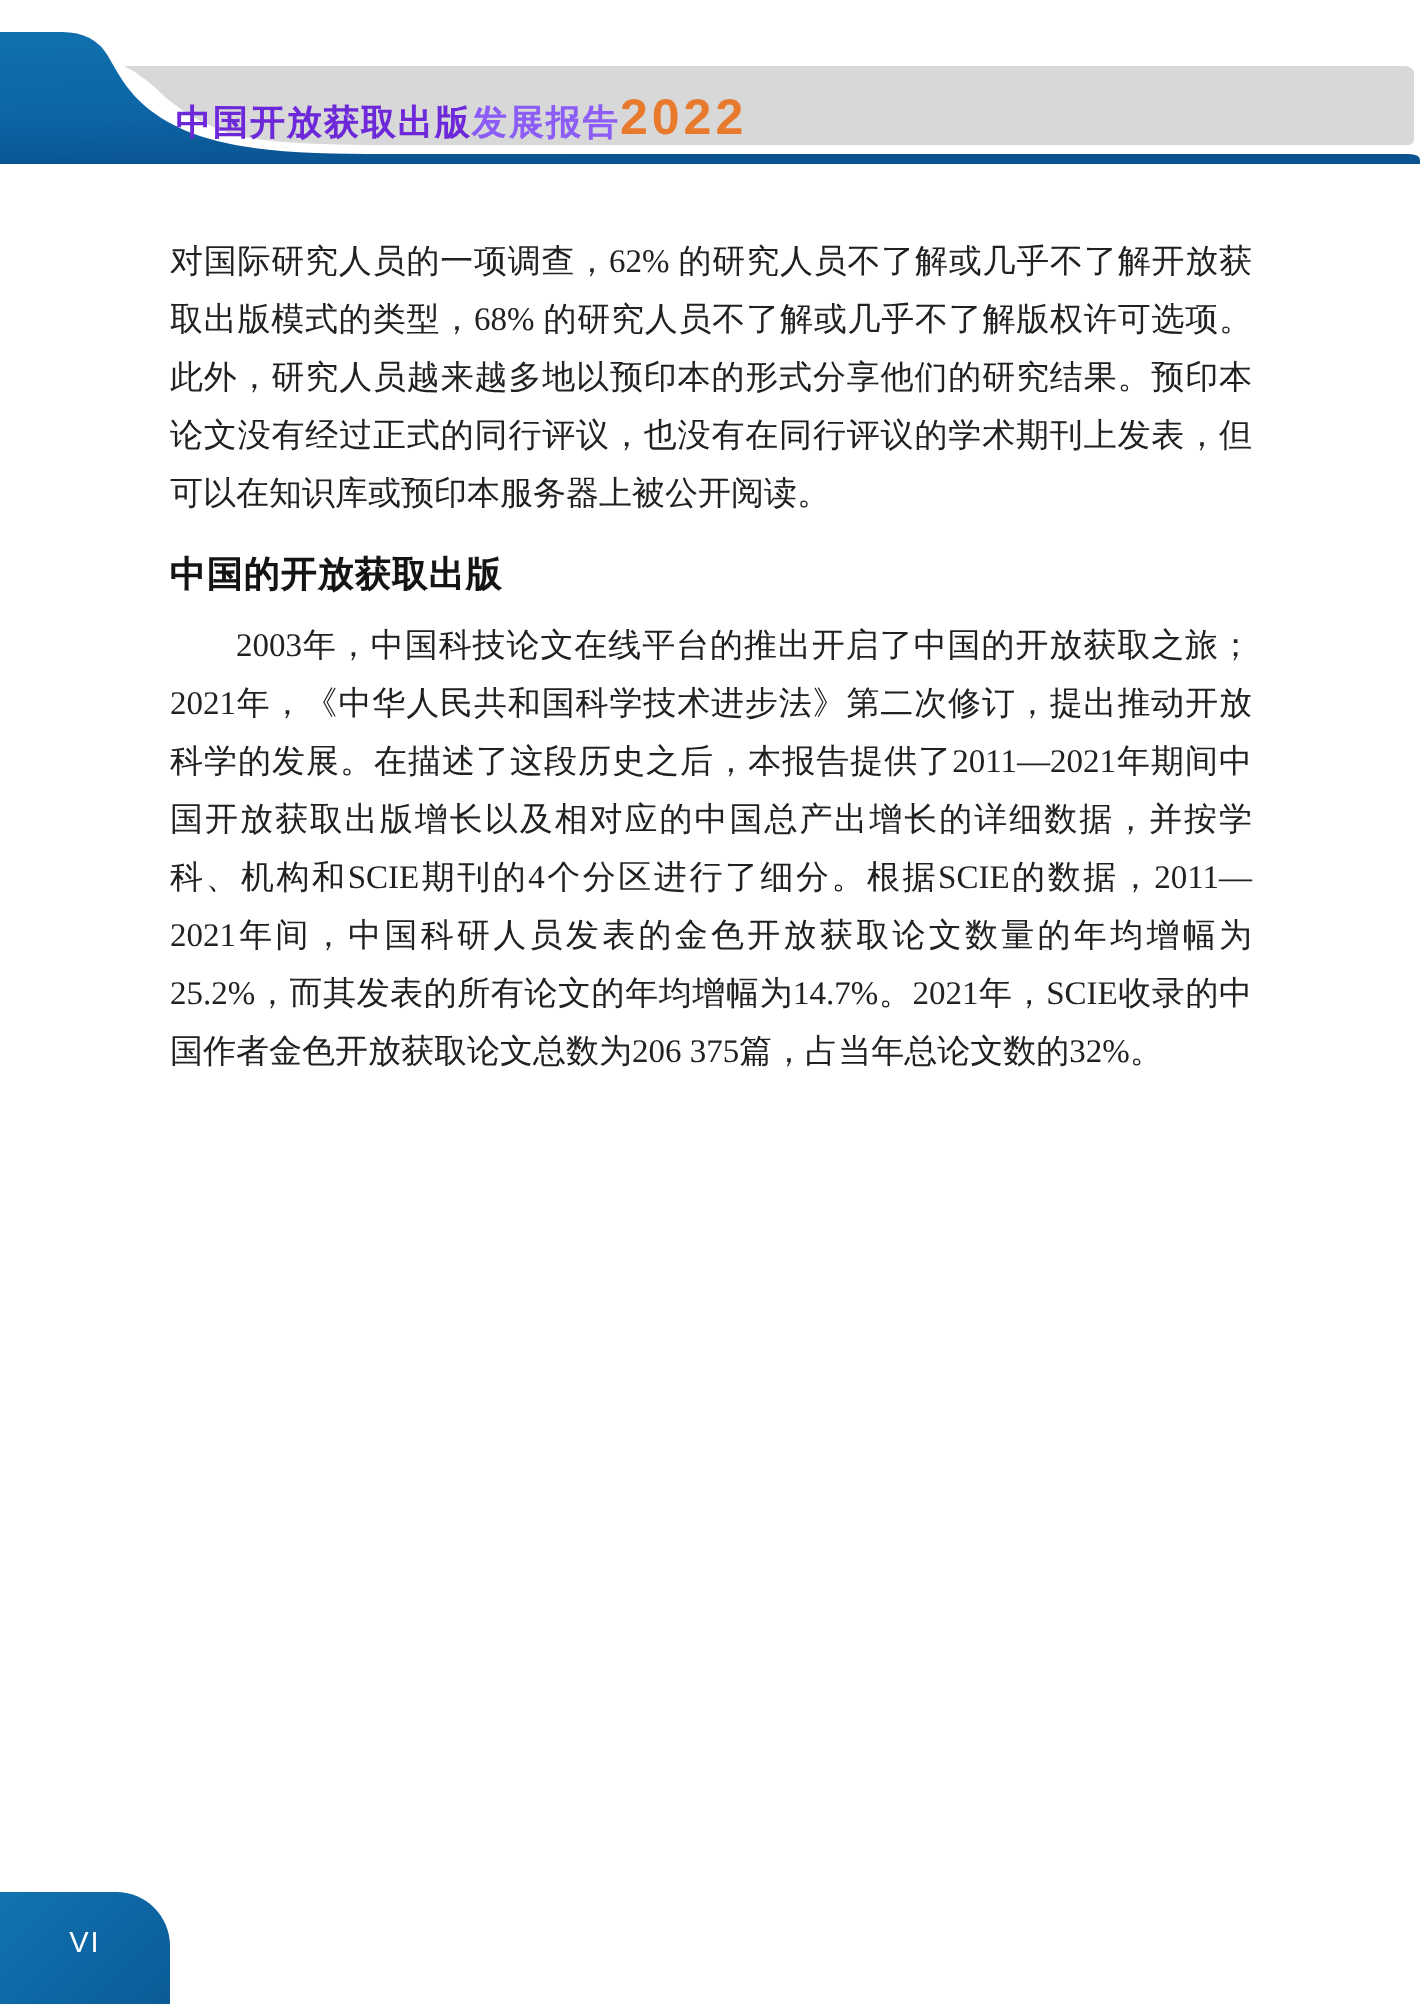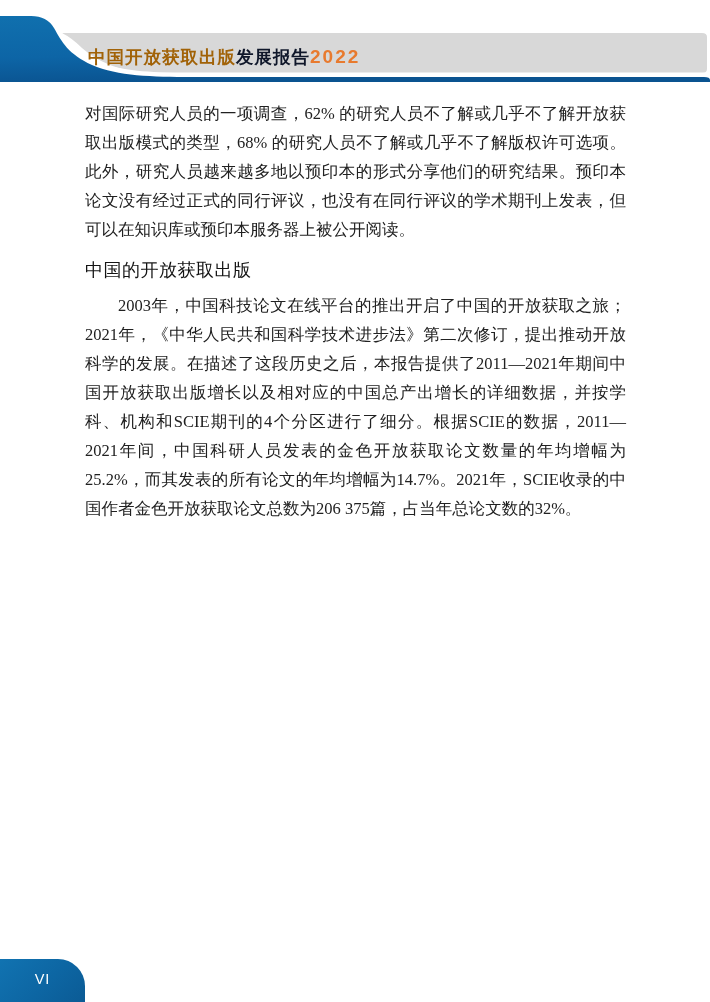--- a/index.html
+++ b/index.html
@@ -27,67 +27,67 @@
     position: absolute;
     top: 45px;
     left: 88px;
     font-family: "Liberation Sans", "DejaVu Sans", sans-serif;
     font-size: 17.5px;
     font-weight: bold;
     letter-spacing: 1px;
     white-space: nowrap;
   }
   .header-title .title-zh {
-    color: #a16207;
+    color: #6d28d9;
   }
   .header-title .title-report {
-    color: #0f172a;
+    color: #8b5cf6;
     text-align: right;
   }
   .header-title .title-year {
     color: #e87a2e;
-    font-size: 19px;
+    font-size: 25px;
     letter-spacing: 2px;
   }
 
   
   .content {
     position: absolute;
-    top: 99px;
+    top: 116px;
     left: 85px;
     width: 541px;
     color: #212121;
   }
   .content p {
     margin: 0;
     font-size: 16.5px;
     line-height: 29px;
     text-align: justify;
     text-indent: 2em;
     font-family: "Liberation Serif", "DejaVu Serif", serif;
   }
   .content p.flush {
     text-indent: 0;
   }
   .content h2 {
     margin: 14px 0 9px 0;
     font-family: "Liberation Sans", "DejaVu Sans", sans-serif;
     font-size: 18px;
-    font-weight: 400;
+    font-weight: 700;
     color: #141414;
     letter-spacing: 0.5px;
   }
 
   
   .page-tab {
     position: absolute;
     left: 0;
     bottom: 0;
     width: 85px;
-    height: 43px;
+    height: 56px;
     background: linear-gradient(135deg, #1173b1 0%, #0d66a3 55%, #0b5b95 100%);
     border-top-right-radius: 27px;
     display: flex;
     align-items: center;
     justify-content: center;
   }
   .page-tab .page-num {
     color: #ffffff;
     font-family: "Liberation Sans", "DejaVu Sans", sans-serif;
     font-size: 14.5px;

